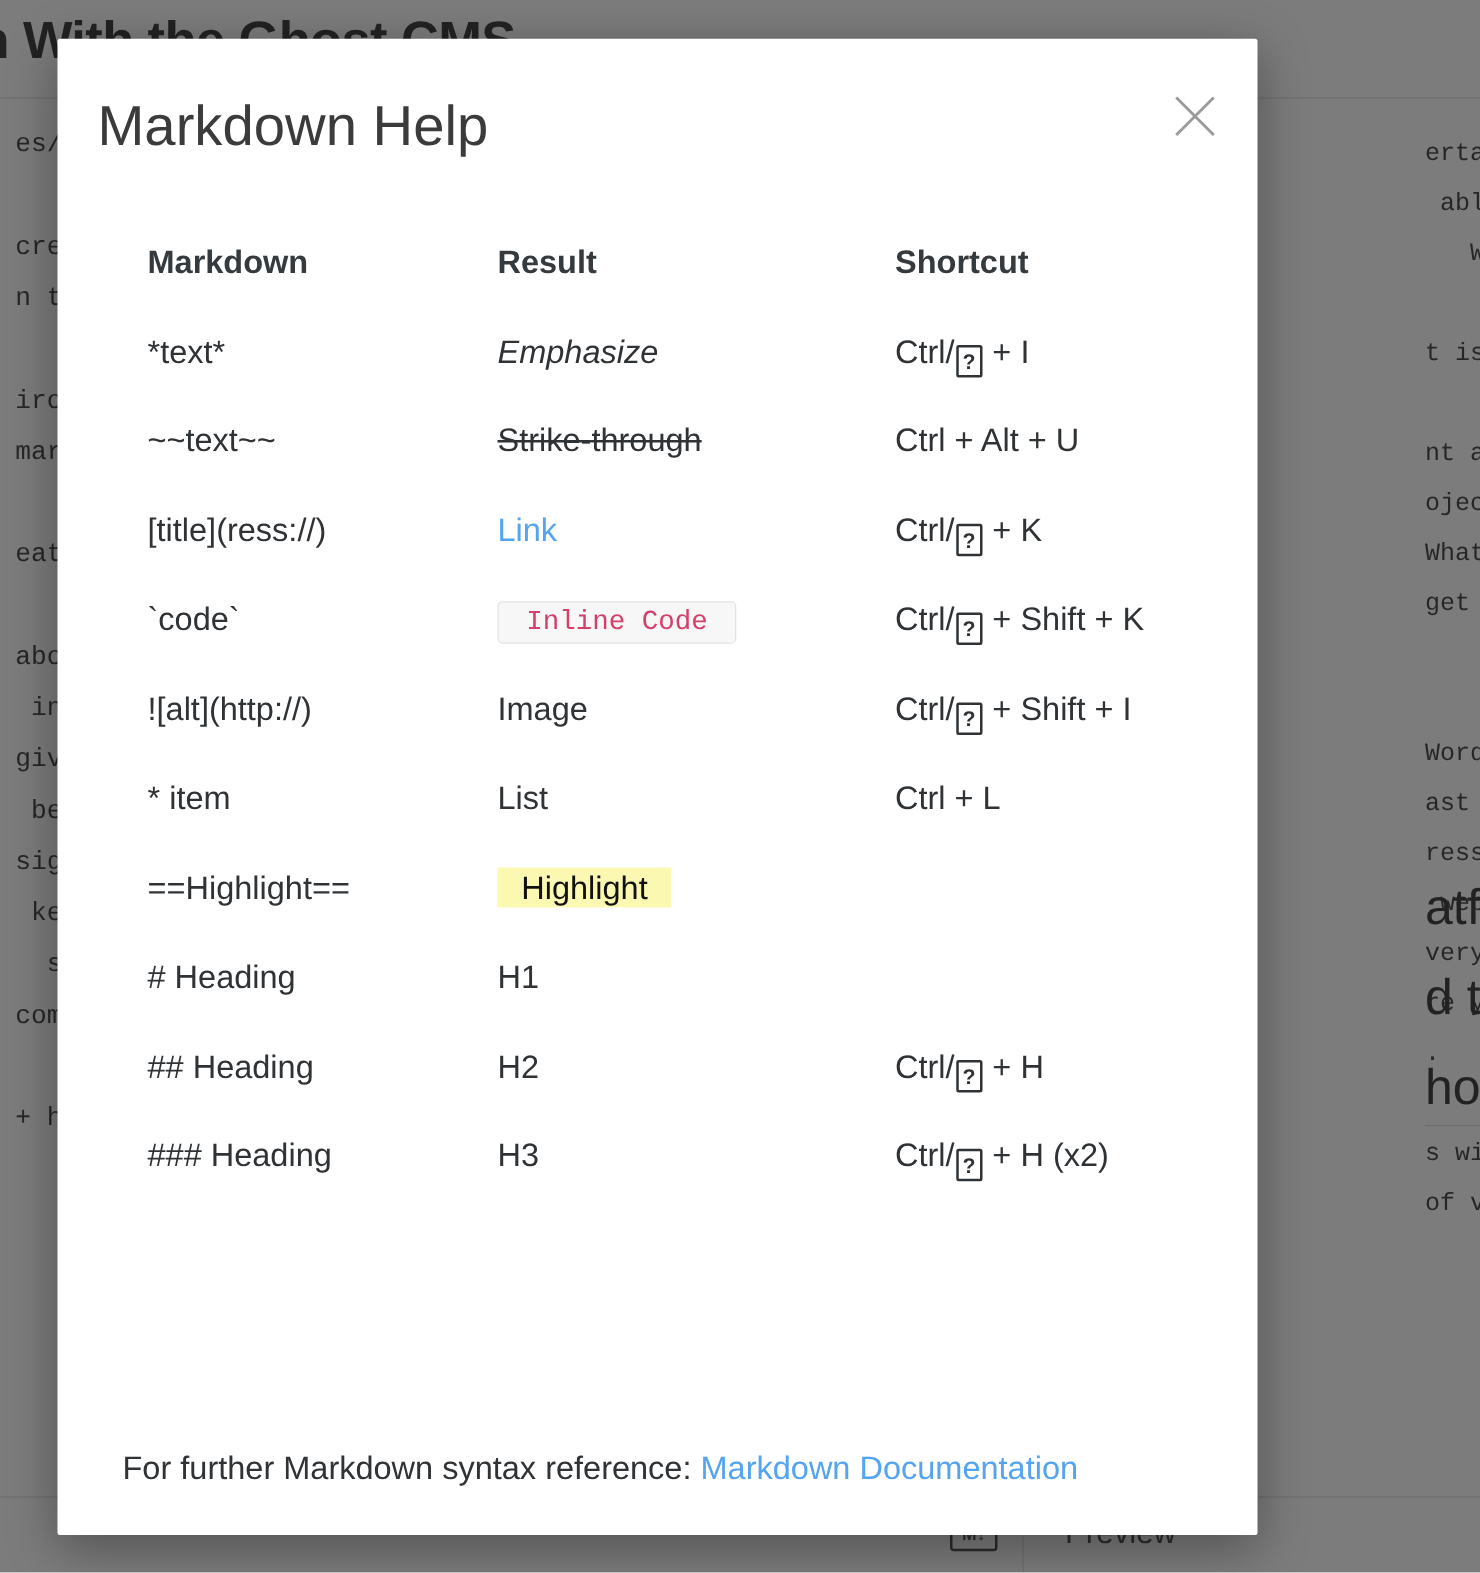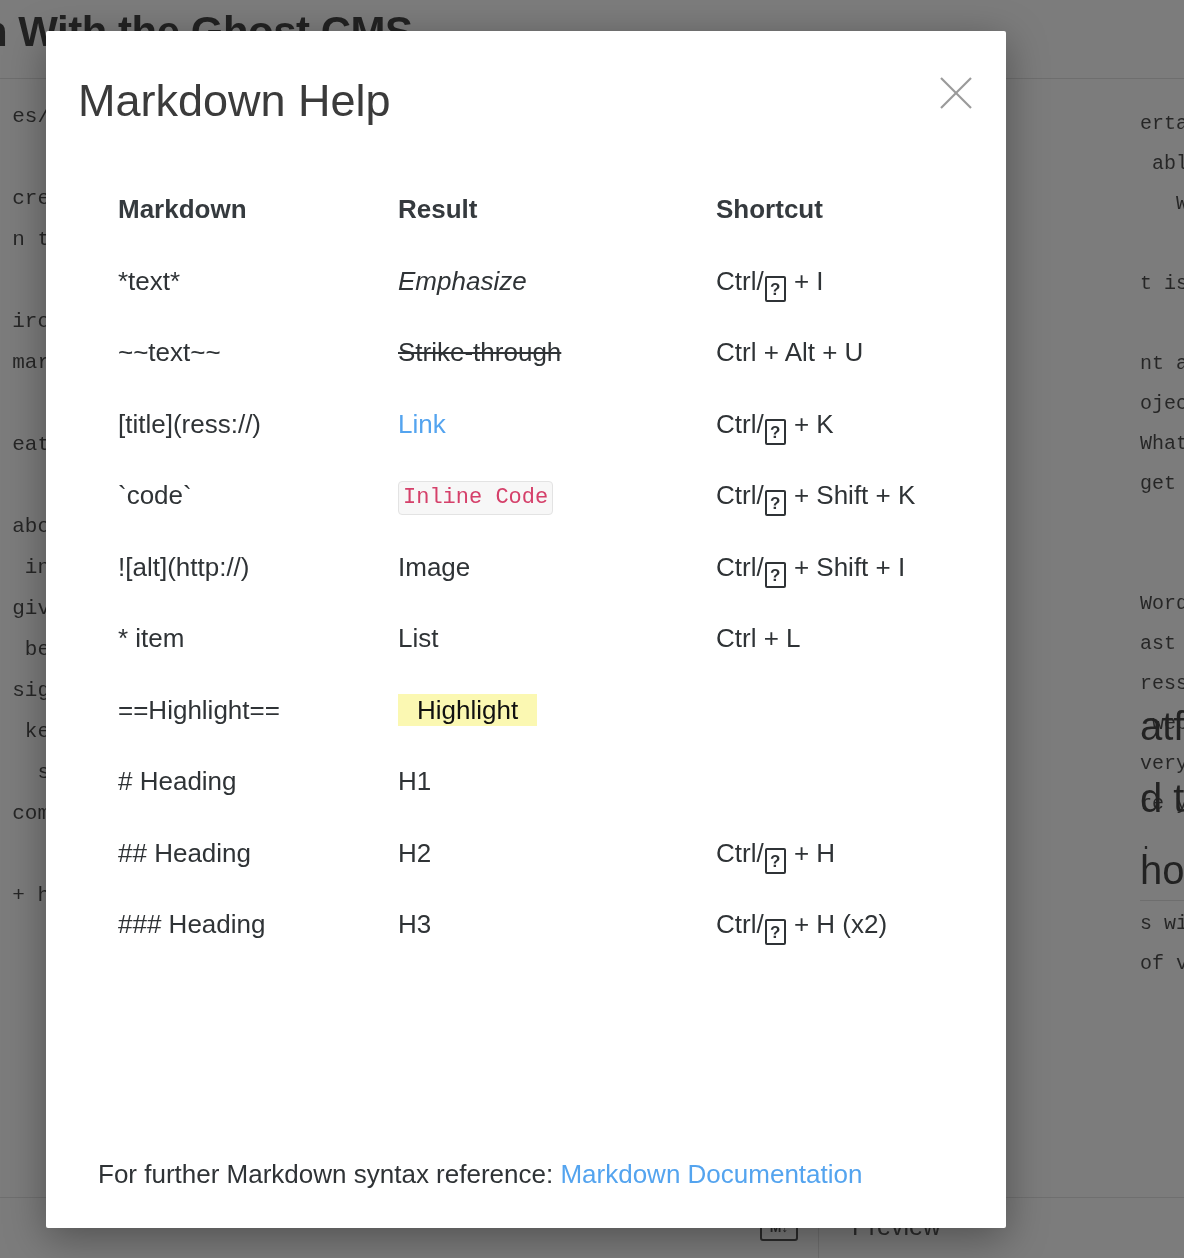--- a/index.html
+++ b/index.html
@@ -188,21 +188,21 @@
   .r-strike      { text-decoration: line-through; }
   .r-link        { color: #54a4ef; }
   .r-highlight   { background: #fbf8b2; color: #111; padding: 1px 19px; }
   .r-code {
     font-family: "Liberation Mono", "DejaVu Sans Mono", monospace;
     font-size: 22px;
     color: #d5406a;
     background: #f7f7f7;
     border: 1px solid #e3e3e3;
     border-radius: 4px;
-    padding: 4px 4px;
+    padding: 4px 22px;
     display: inline-block;
     line-height: 24px;
     position: relative;
     top: -1px;
   }
 
   
   .tofu {
     display: inline-block;
     width: 21px;

